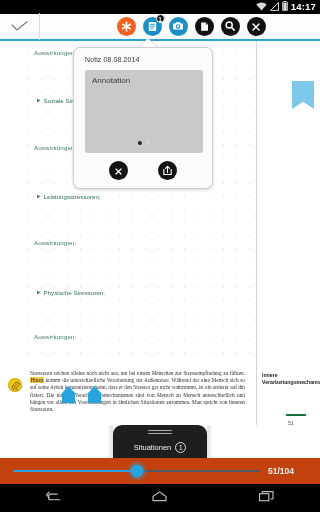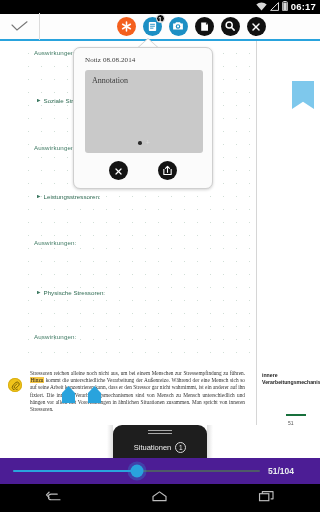--- a/index.html
+++ b/index.html
@@ -143,21 +143,21 @@
   #bookmark {
     position:absolute; left:292px; top:40px; width:22px; height:28px;
     background:#7ec8ec;
     clip-path:polygon(0 0, 100% 0, 100% 100%, 50% 74%, 0 100%);
   }
 
   
   #note-popup {
     position:absolute; left:73px; top:47px; width:140px; height:142px;
     background:#fbfbfb; border:1px solid #cfcfcf; border-radius:7px;
-    z-index:25; box-shadow:0 1px 3px rgba(0,0,0,.18);font-family:Liberation Serif, serif;
+    z-index:25; box-shadow:0 1px 3px rgba(0,0,0,.18);
   }
   #note-title {
     position:absolute; left:11px; top:8px;
     font-size:7px; color:#3a3a3a; letter-spacing:.1px;
   }
   #note-body {
     position:absolute; left:11px; top:22px; width:118px; height:83px;
     background:#c9c9c9; border-radius:3px;
   }
   #note-body-text {
@@ -204,21 +204,21 @@
   }
   #page-shadow-left, #page-shadow-right {
     position:absolute; top:425px; height:33px; width:6px; z-index:11;
   }
   #page-shadow-left  { left:107px; background:linear-gradient(to right,rgba(0,0,0,0),rgba(0,0,0,.12)); }
   #page-shadow-right { left:207px; background:linear-gradient(to left,rgba(0,0,0,0),rgba(0,0,0,.12)); }
 
   
   #seek-bar {
     position:absolute; left:0; top:458px; width:320px; height:26px;
-    background:#4c1d95; display:flex; align-items:center;
+    background:#c2410c; display:flex; align-items:center;
     z-index:14;
   }
   #seek-track-wrap {
     position:relative; margin-left:13px; width:247px; height:16px;
     display:flex; align-items:center;
   }
   #seek-track { width:100%; height:2px; background:#4e5a68; border-radius:1px; }
   #seek-fill {
     position:absolute; left:0; top:7px; width:50%;
     height:2px; background:#29a3dd; border-radius:1px;
@@ -255,21 +255,21 @@
         <path d="M8.5 0.6v7.8H0.6Z" fill="none" stroke="#d8d8d8" stroke-width="1"></path>
       </svg>
   </span>
   <span class="sb-ico">
     <svg width="6" height="10" viewBox="0 0 6 10">
       <rect x="1.6" y="0" width="2.8" height="1" fill="#d8d8d8"></rect>
       <rect x="0.4" y="1" width="5.2" height="8.6" rx="0.6" fill="none" stroke="#d8d8d8" stroke-width="0.9"></rect>
       <rect x="1.3" y="2" width="3.4" height="7" fill="#d8d8d8"></rect>
     </svg>
   </span>
-  <span id="status-clock">06:17</span>
+  <span id="status-clock">14:17</span>
 </div>
 
 <div id="toolbar">
 
   <div id="check-button">
     <span>
       <svg width="17" height="11" viewBox="0 0 17 11">
         <path d="M1 4 L6 9 L16 0.8" fill="none" stroke="#777" stroke-width="1.1" stroke-linecap="round"></path>
       </svg>
     </span>

